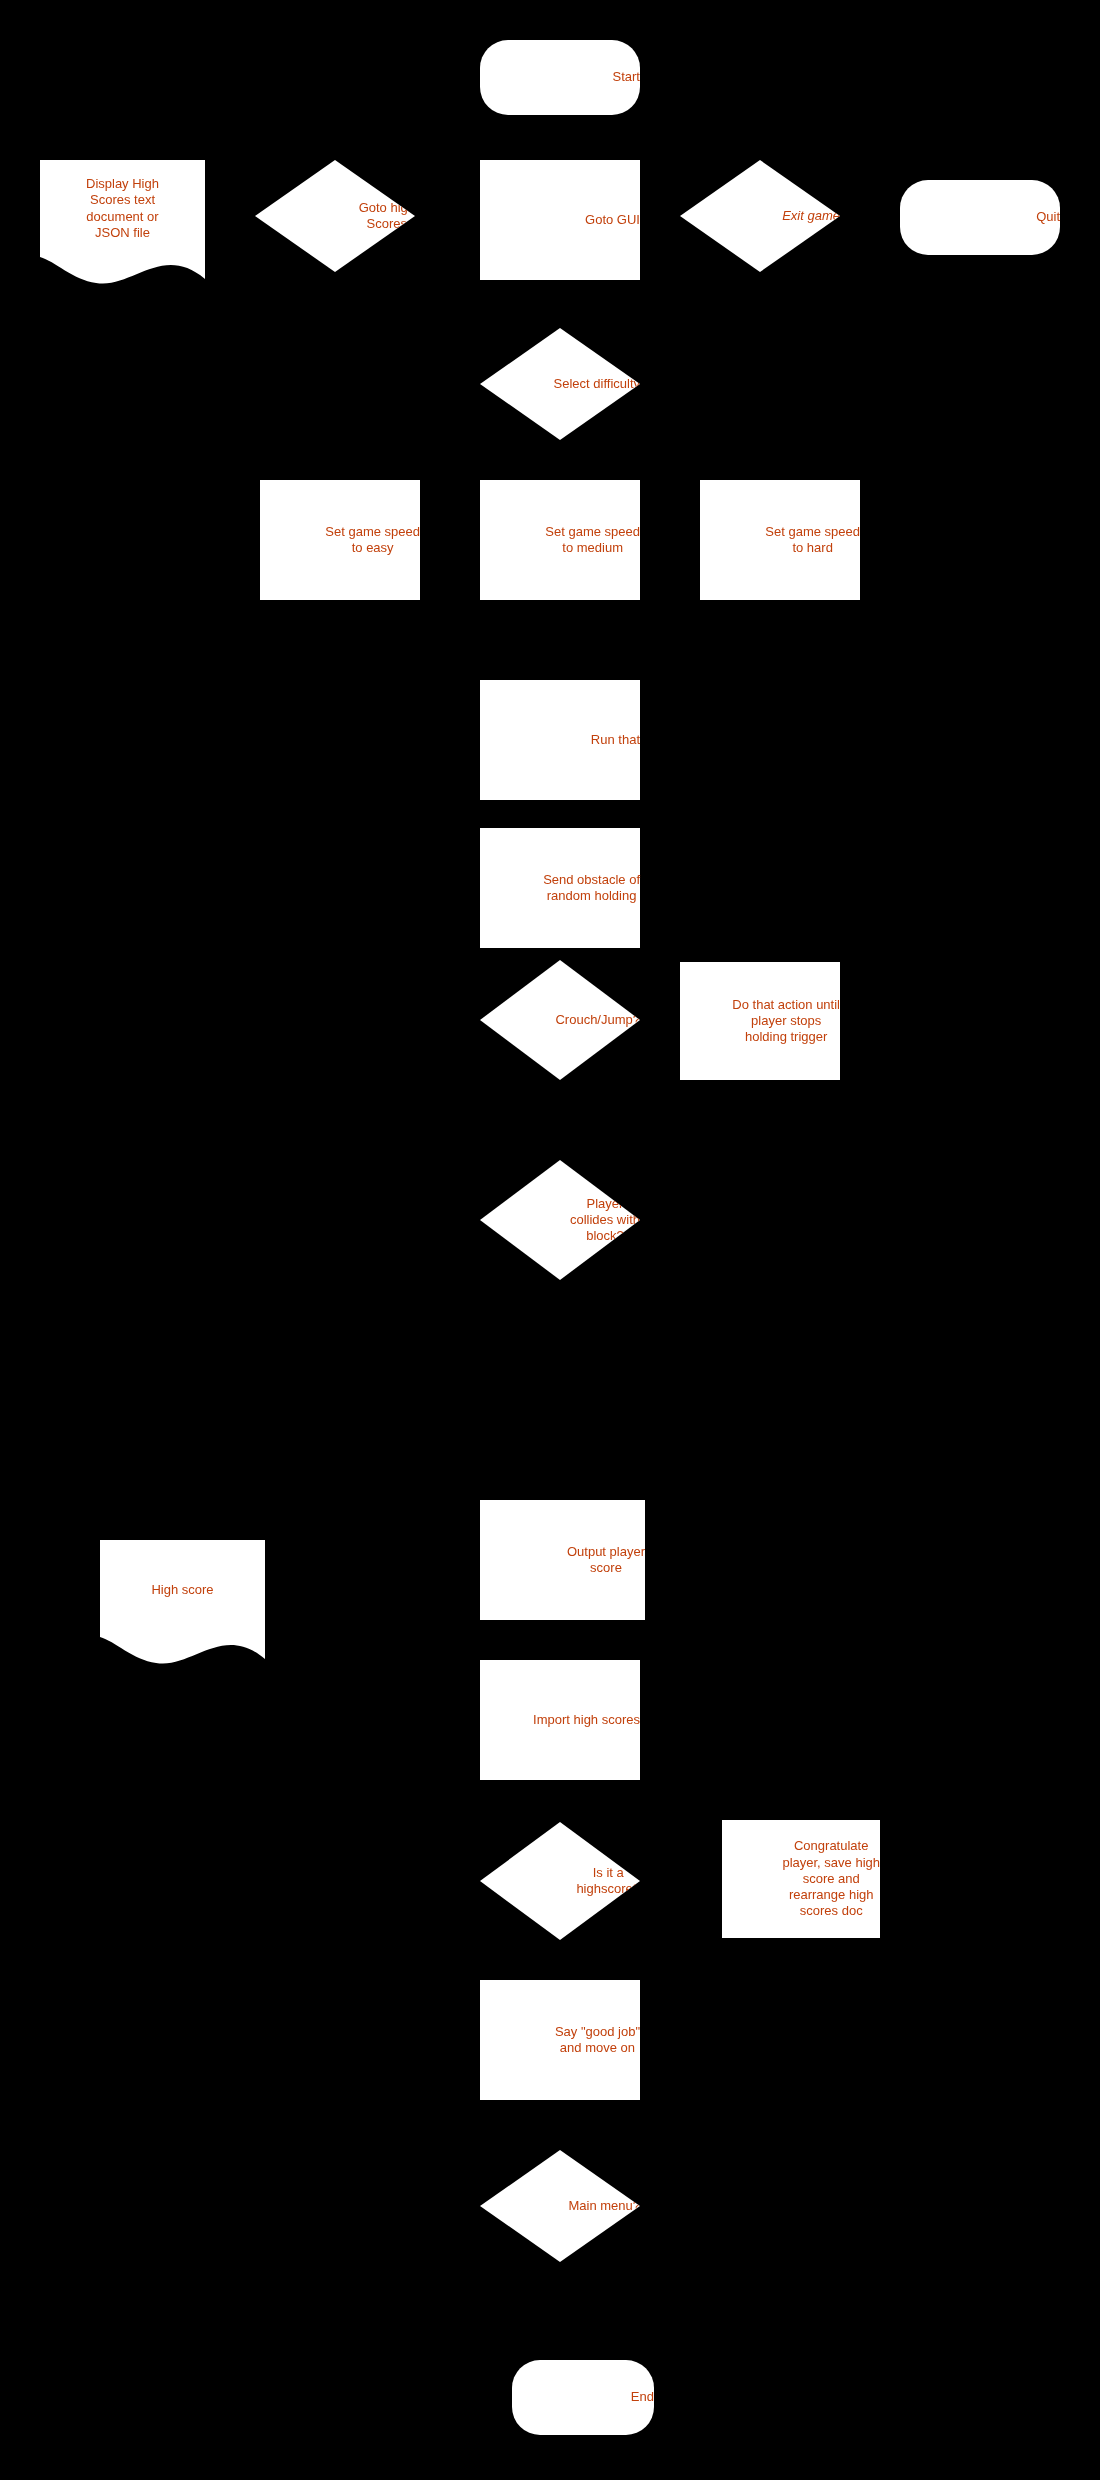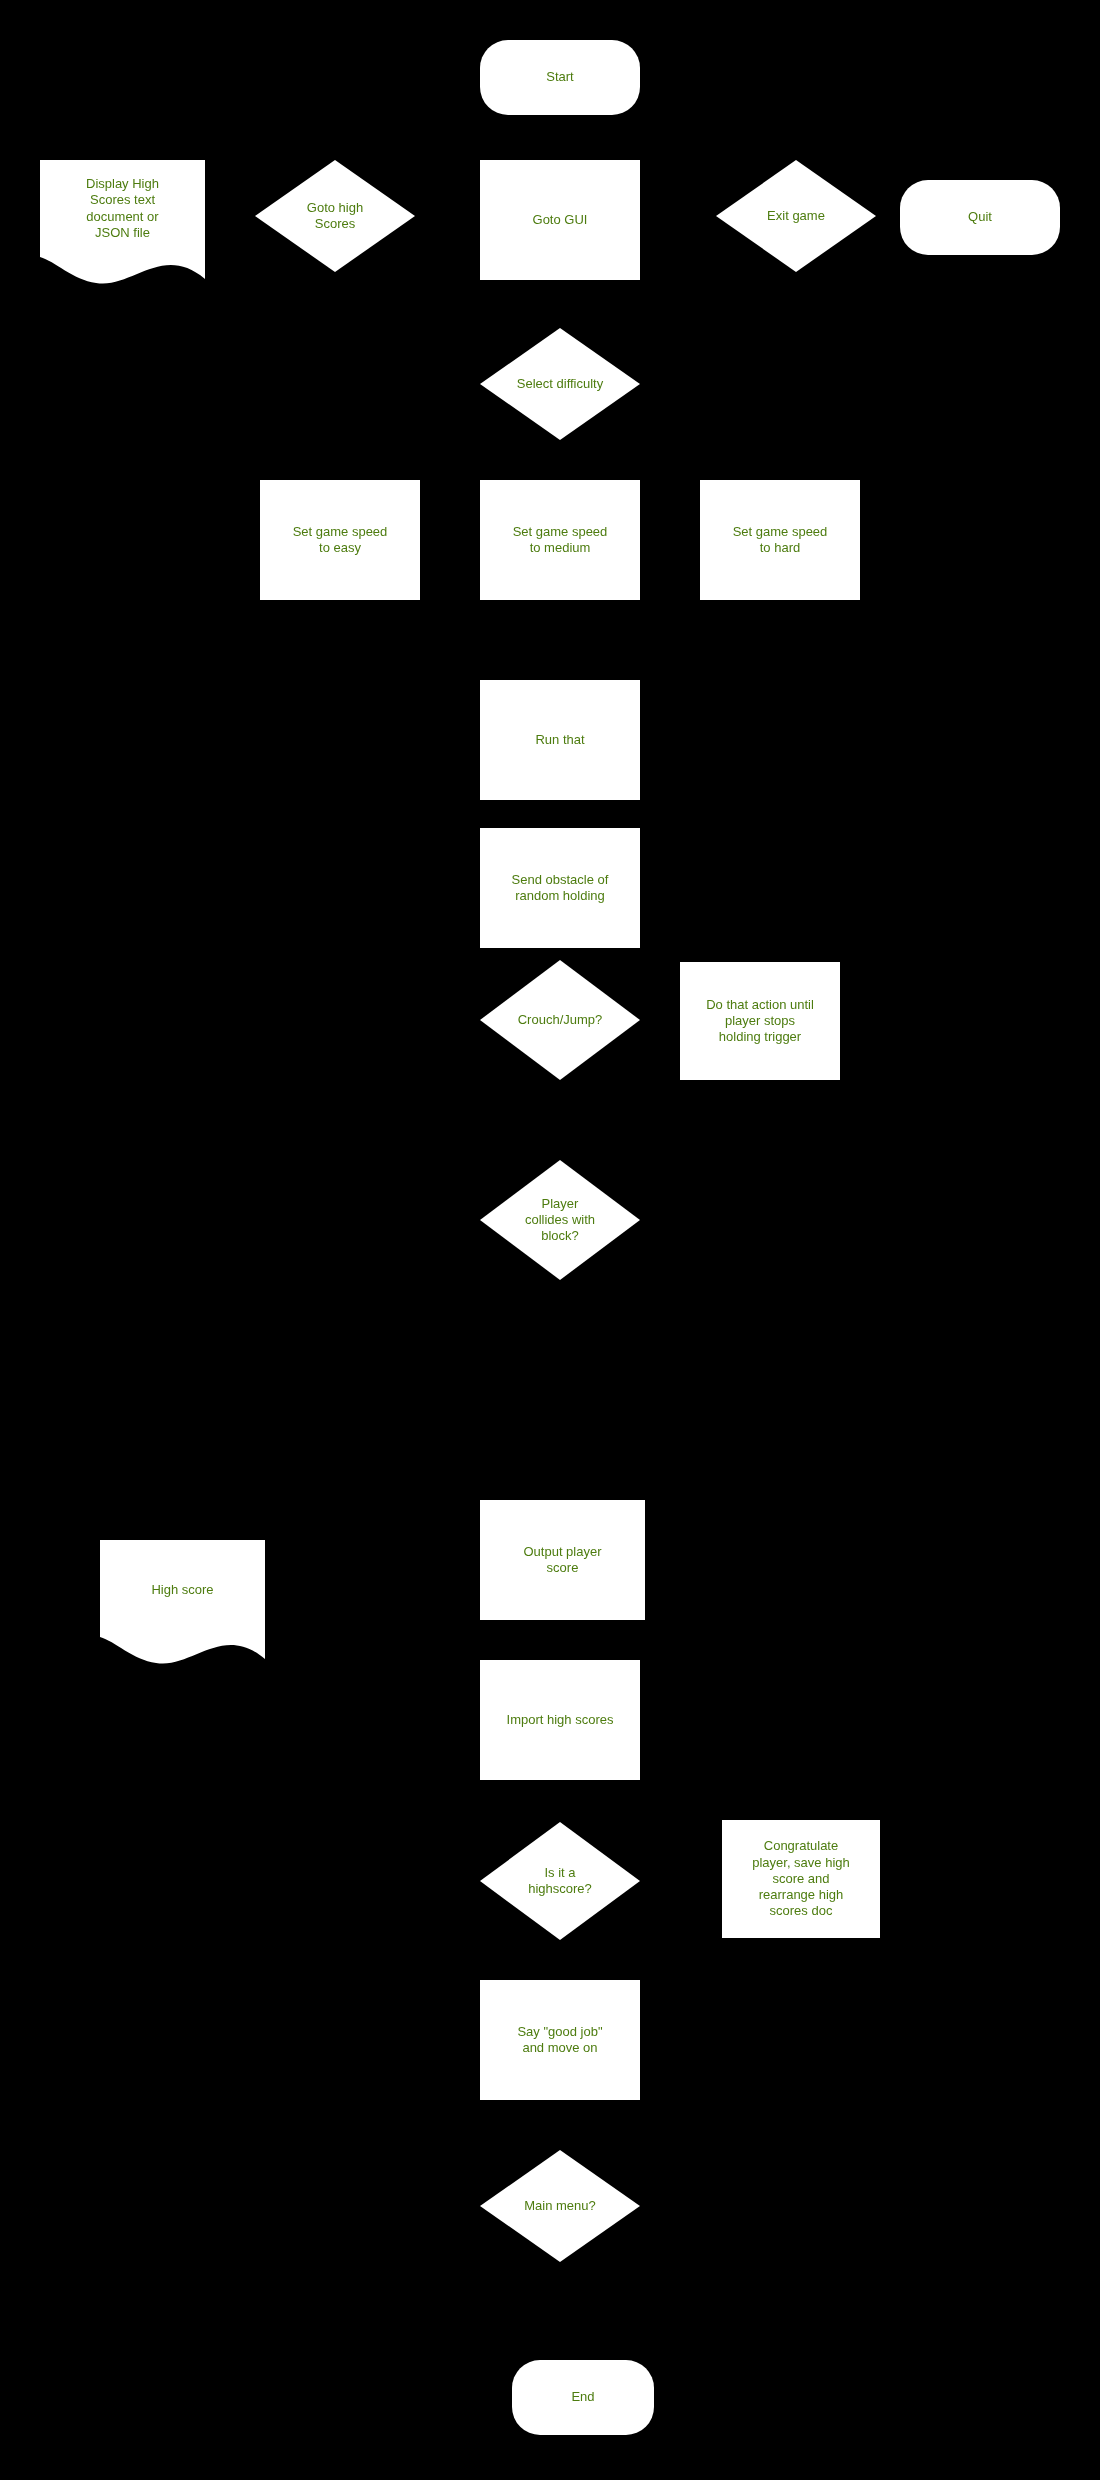--- a/index.html
+++ b/index.html
@@ -14,23 +14,23 @@
     height: 2480px;
     background: #000000;
     font-family: "Liberation Sans", sans-serif;
     overflow: hidden;
   }
   .node {
     position: absolute;
     box-sizing: border-box;
     display: flex;
     align-items: center;
-    justify-content: center;
+    justify-content: flex-end;
     text-align: center;
-    color: #4d7c0f;
+    color: #c2410c;
     font-size: 13px;
     line-height: 1.25;
   }
   
   .shape-process {
     background: #ffffff;
   }
   
   .shape-terminator {
     background: #ffffff;
@@ -84,21 +84,21 @@
 document or
 JSON file</div>
     </div>
     <div class="node shape-decision" style="left: 255px; top: 160px; width: 160px; height: 112px;">
       <div class="label">Goto high
 Scores</div>
     </div>
     <div class="node shape-process" style="left: 480px; top: 160px; width: 160px; height: 120px;">
       <div class="label">Goto GUI</div>
     </div>
-    <div class="node shape-decision" style="left: 716px; top: 160px; width: 160px; height: 112px;">
+    <div class="node shape-decision" style="left: 680px; top: 160px; width: 160px; height: 112px; font-style: italic;">
       <div class="label">Exit game</div>
     </div>
     <div class="node shape-terminator" style="left: 900px; top: 180px; width: 160px; height: 75px;">
       <div class="label">Quit</div>
     </div>
     <div class="node shape-decision" style="left: 480px; top: 328px; width: 160px; height: 112px;">
       <div class="label">Select difficulty</div>
     </div>
     <div class="node shape-process" style="left: 260px; top: 480px; width: 160px; height: 120px;">
       <div class="label">Set game speed

